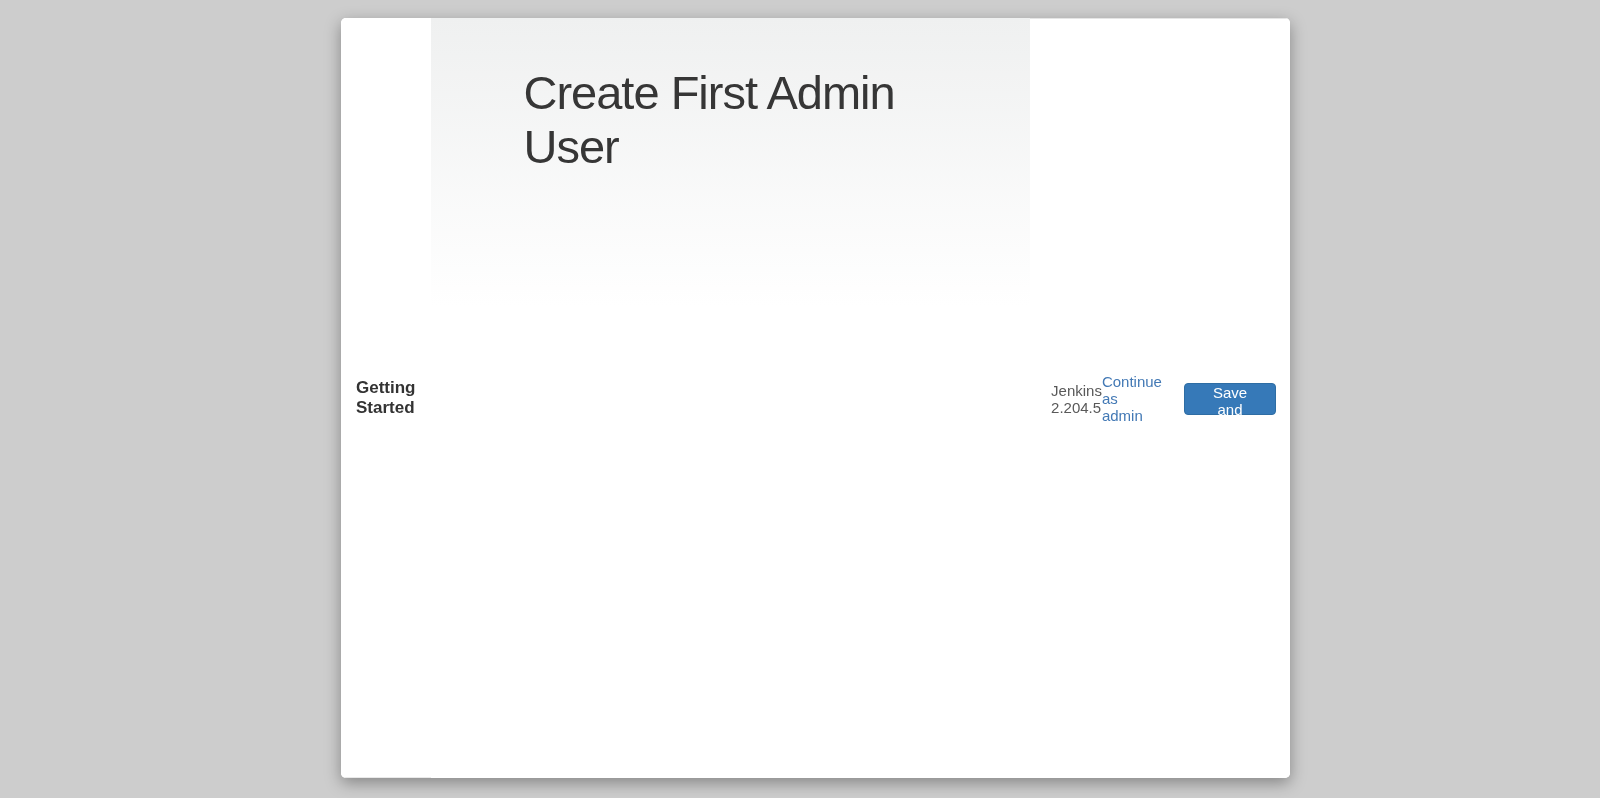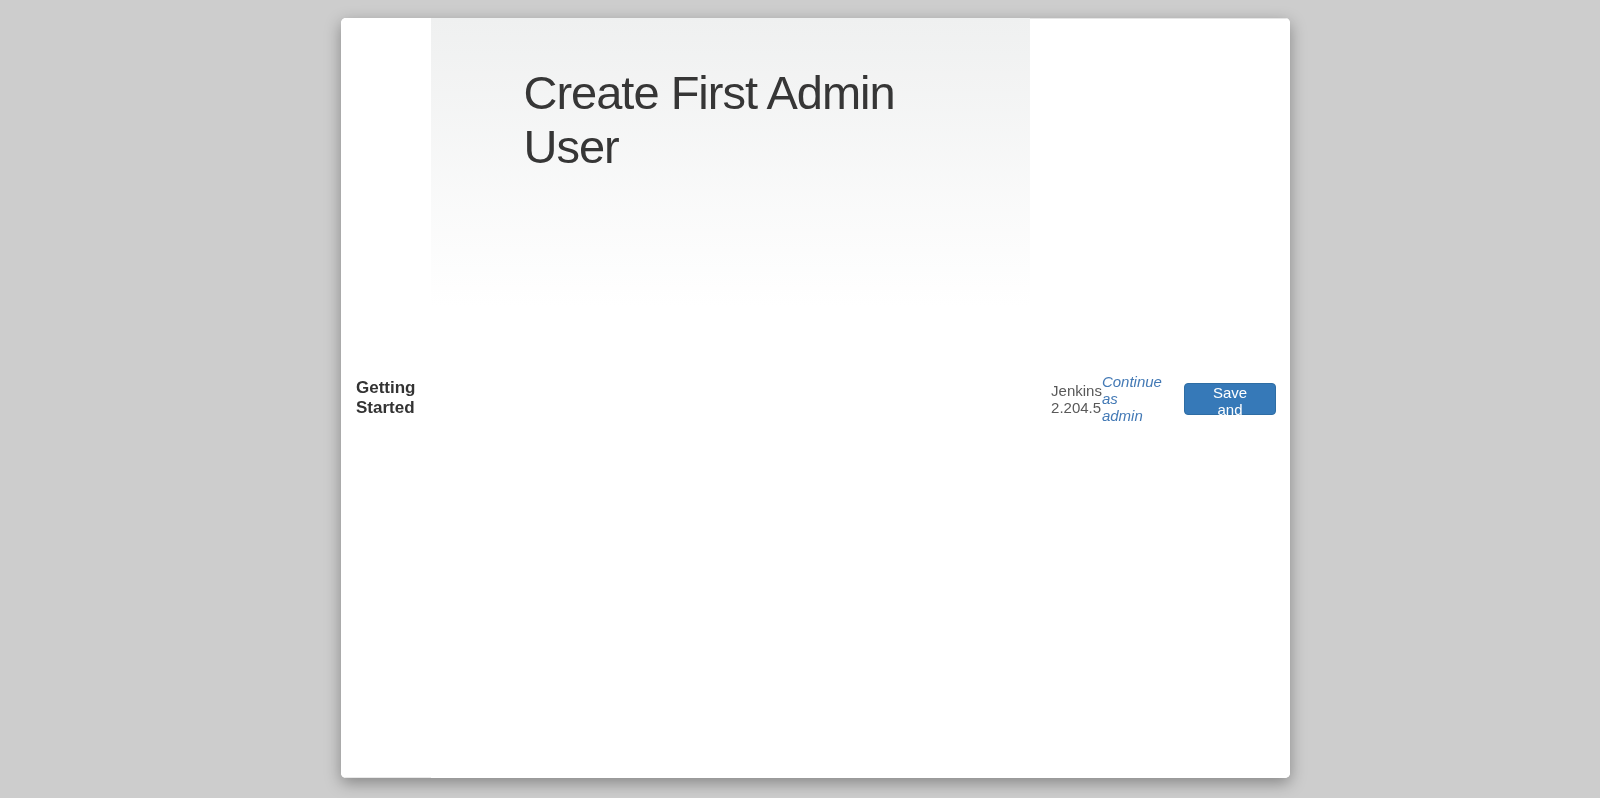--- a/index.html
+++ b/index.html
@@ -92,21 +92,20 @@
     font-size: 15px;
     color: #595959;
   }
   .footer-spacer { flex: 1 1 auto; }
   .skip-link {
     font-size: 15px;
     color: #4379b5;
     text-decoration: none;
     margin-right: 22px;
     cursor: pointer;
-    font-style: italic;
   }
   .save-btn {
     background: #3679b8;
     border: 1px solid #2e6da4;
     color: #ffffff;
     font-size: 15px;
     font-family: "Liberation Sans", sans-serif;
     padding: 0 15px;
     height: 32px;
     border-radius: 4px;

